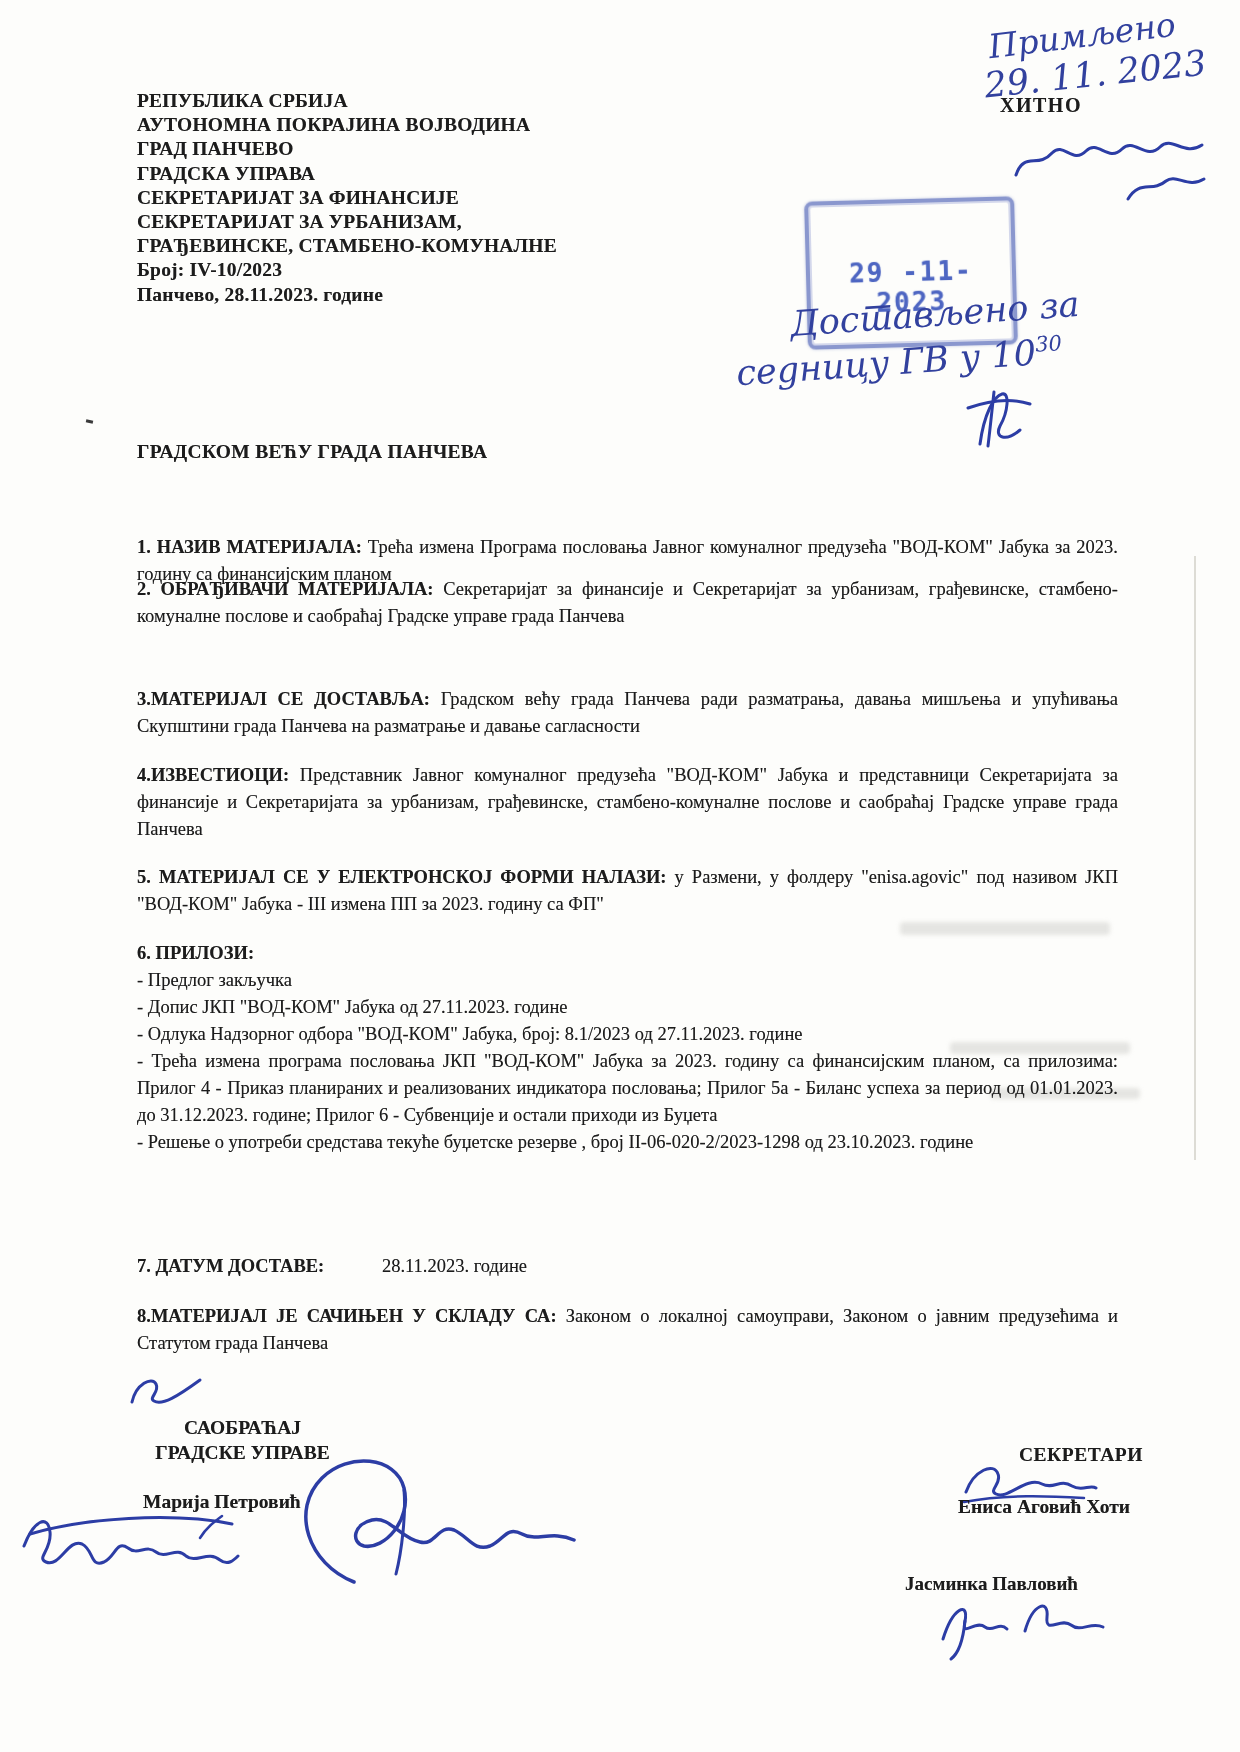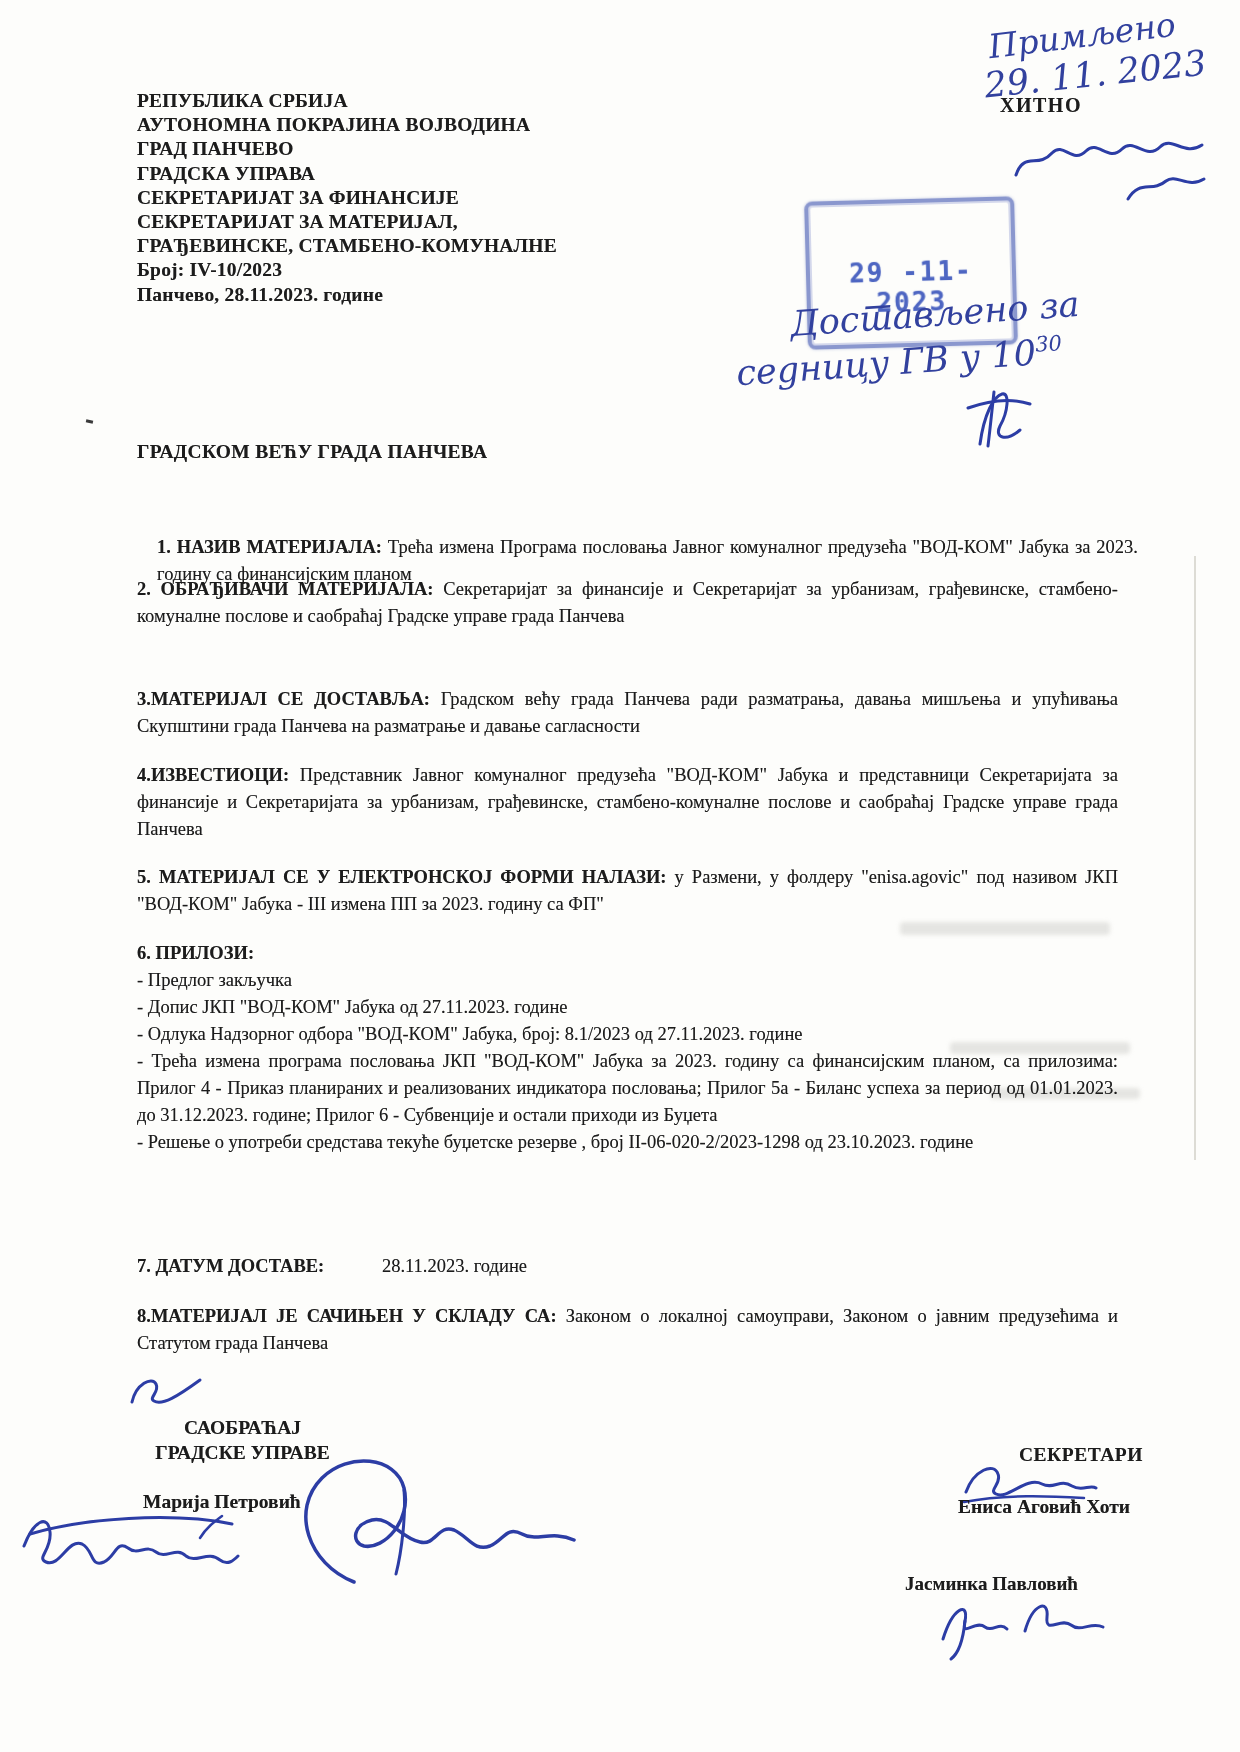--- a/index.html
+++ b/index.html
@@ -123,29 +123,29 @@
     <path class="ink" stroke-width="3" d="M18,22 C40,14 62,12 80,18"></path>
     <path class="ink" stroke-width="3" d="M44,6 C42,24 40,44 38,60"></path>
   </svg>
 
   <div class="abs letterhead doc-text">
     <div>РЕПУБЛИКА СРБИЈА</div>
     <div>АУТОНОМНА ПОКРАЈИНА ВОЈВОДИНА</div>
     <div>ГРАД ПАНЧЕВО</div>
     <div>ГРАДСКА УПРАВА</div>
     <div>СЕКРЕТАРИЈАТ ЗА ФИНАНСИЈЕ</div>
-    <div>СЕКРЕТАРИЈАТ ЗА МАТЕРИЈАЛ,</div>
+    <div>СЕКРЕТАРИЈАТ ЗА УРБАНИЗАМ,</div>
     <div>ГРАЂЕВИНСКЕ, СТАМБЕНО-КОМУНАЛНЕ</div>
     <div>Број: IV-10/2023</div>
     <div>Панчево, 28.11.2023. године</div>
   </div>
 
   <div class="abs addressee doc-text">ГРАДСКОМ ВЕЋУ ГРАДА ПАНЧЕВА</div>
 
-  <p class="abs para doc-text" style="top:534px;margin-left:20px;">
+  <p class="abs para doc-text" style="top:534px;">
     <span class="lbl">1. НАЗИВ МАТЕРИЈАЛА:</span>
     <span>Трећа измена Програма пословања Јавног комуналног предузећа "ВОД-КОМ" Јабука за 2023. годину са финансијским планом</span>
   </p>
 
   <p class="abs para doc-text" style="top:576px;">
     <span class="lbl">2. ОБРАЂИВАЧИ МАТЕРИЈАЛА:</span>
     <span>Секретаријат за финансије и Секретаријат за урбанизам, грађевинске, стамбено-комуналне послове и саобраћај Градске управе града Панчева</span>
   </p>
 
   <p class="abs para doc-text" style="top:686px;">

